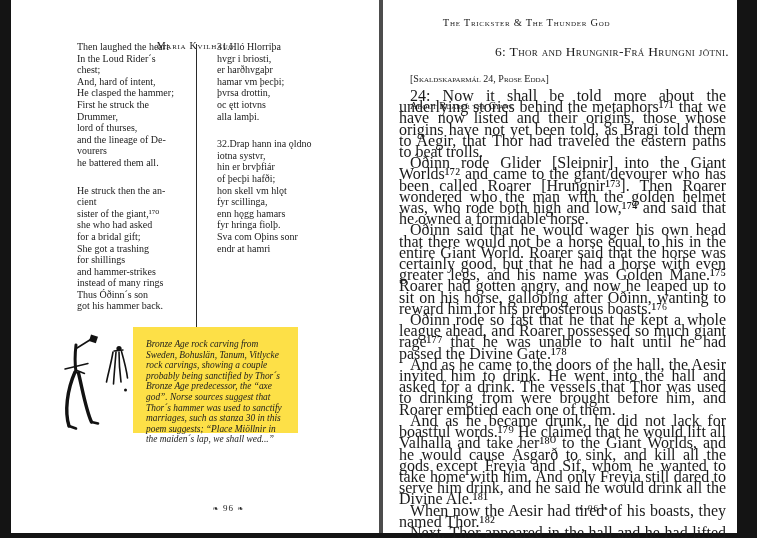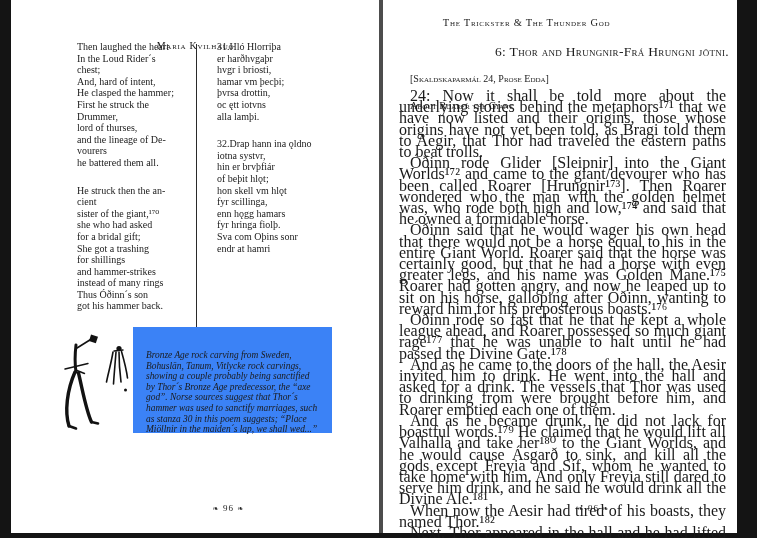--- a/index.html
+++ b/index.html
@@ -16,22 +16,22 @@
   .lp-head{position:absolute;left:0;top:17px;width:369px;text-align:center;
     font-variant:small-caps;font-size:10px;letter-spacing:.7px;margin-top:23px;}
   .col-divider{position:absolute;left:185px;top:44px;width:1px;height:301px;background:#2a2a2a;}
   .poem{position:absolute;top:41px;font-size:10px;line-height:11.6px;}
   .poem-en{left:66px;width:118px;}
   .poem-on{left:206px;width:150px;}
   .poem .stanza{margin-bottom:16px;}
   .poem .line{white-space:nowrap;}
 
   .figure-art{position:absolute;left:42px;top:332px;width:84px;height:106px;}
-  .caption-box{position:absolute;left:122px;top:327px;width:199px;height:106px;
-    background:#3b82f6;box-sizing:border-box;padding:23px 12px 8px 13px;
+  .caption-box{position:absolute;left:122px;top:327px;width:165px;height:106px;
+    background:#fde047;box-sizing:border-box;padding:12px 12px 8px 13px;
     font-style:italic;font-size:9.4px;line-height:10.6px;text-align:left;}
 
   .foot{position:absolute;top:503px;font-size:9px;letter-spacing:1px;text-align:center;padding-left:33px;}
   .foot-left{left:0;width:369px;}
   .foot-right{left:373px;width:353px;}
   .foot .orn{font-family:"DejaVu Sans",sans-serif;font-size:7.5px;color:#222;}
 
   
   .rp-head{position:absolute;left:373px;top:17px;width:285px;text-align:center;
     font-variant:small-caps;font-size:10.5px;letter-spacing:.7px;}
@@ -79,32 +79,32 @@
         <div class="line">and hammer-strikes</div>
         <div class="line">instead of many rings</div>
         <div class="line">Thus Óðinn´s son</div>
         <div class="line">got his hammer back.</div>
       </div>
   </div>
 
   <div class="poem poem-on">
     <div class="stanza">
         <div class="line">31.Hló Hlorriþa</div>
+        <div class="line">hvgr i briosti,</div>
         <div class="line">er harðhvgaþr</div>
-        <div class="line">hvgr i briosti,</div>
         <div class="line">hamar vm þecþi;</div>
         <div class="line">þvrsa drottin,</div>
         <div class="line">oc ętt iotvns</div>
         <div class="line">alla lamþi.</div>
       </div>
     <div class="stanza">
         <div class="line">32.Drap hann ina ǫldno</div>
         <div class="line">iotna systvr,</div>
         <div class="line">hin er brvþfiár</div>
-        <div class="line">of beþit hlǫt;</div>
+        <div class="line">of þecþi hafði;</div>
         <div class="line">hon skell vm hlǫt</div>
         <div class="line">fyr scillinga,</div>
         <div class="line">enn hǫgg hamars</div>
         <div class="line">fyr hringa fiolþ.</div>
         <div class="line">Sva com Oþins sonr</div>
         <div class="line">endr at hamri</div>
       </div>
   </div>
 
   <svg class="figure-art" viewBox="0 0 84 106">

